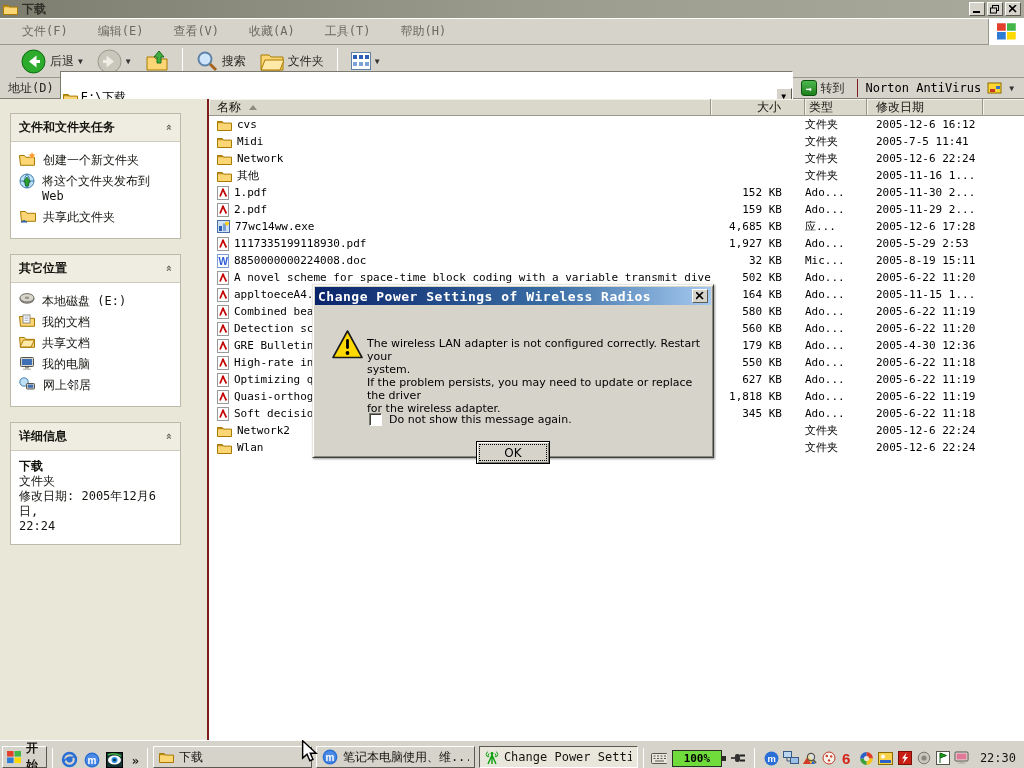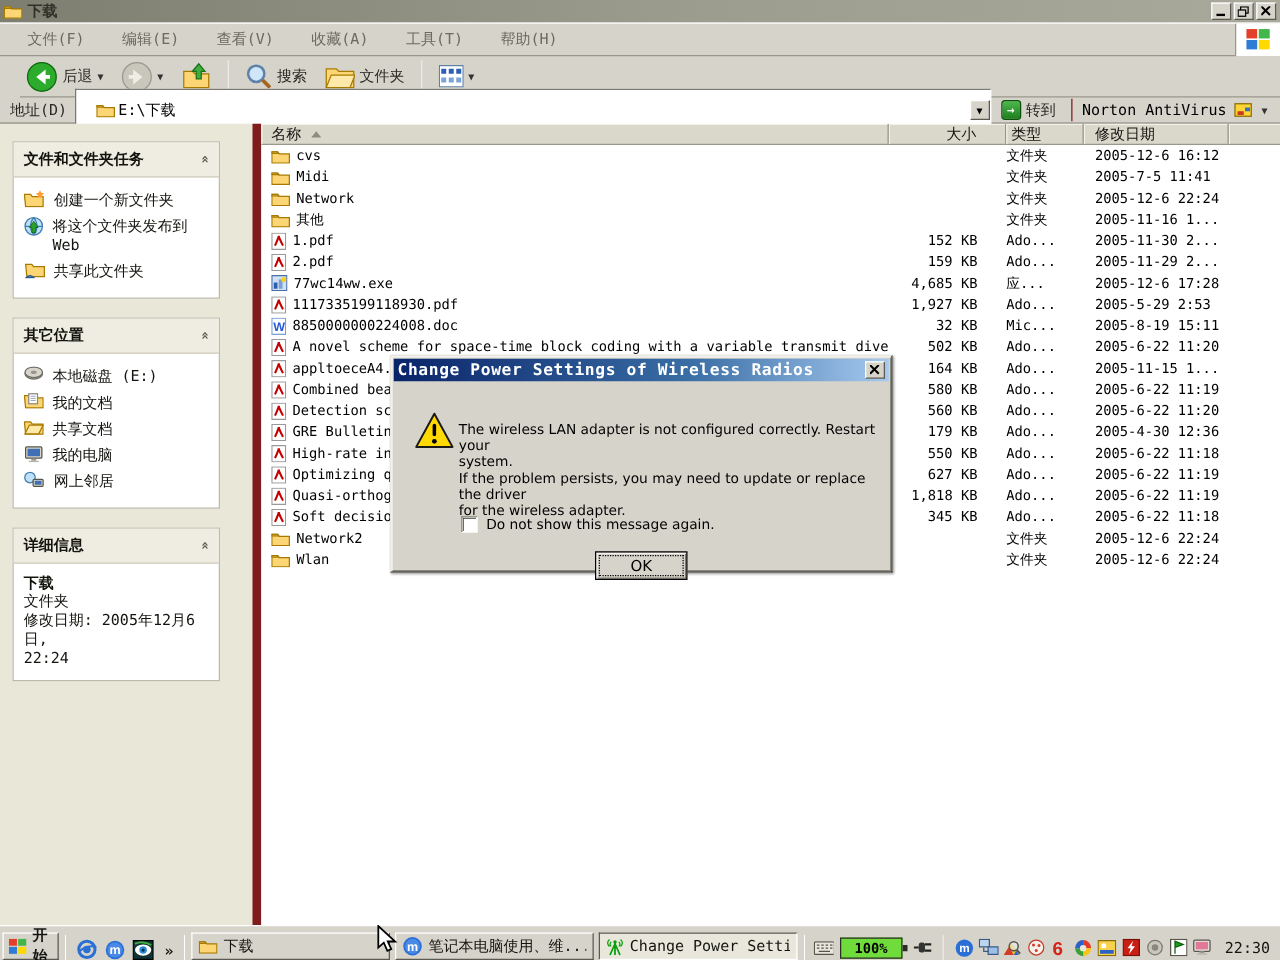--- a/index.html
+++ b/index.html
@@ -29,33 +29,33 @@
   .toolbar { position:absolute; left:16px; top:45px; width:1024px; height:33px; border-bottom:1px solid #9a988c;
     display:flex; align-items:center; padding-left:0; gap:4px; }
   .tbtn { display:flex; align-items:center; gap:4px; padding:2px 5px; color:#2a2a24; }
   .tsep { width:1px; height:26px; background:#9a988c; border-right:1px solid #fff; margin:0 4px; }
   .drop { font-size:8px; color:#333; }
 
   
   .addressbar { position:absolute; left:0; top:78px; width:1024px; height:21px; border-bottom:1px solid #83827a;
     display:flex; align-items:center; padding:1px 2px; }
   .addr-label { padding:0 6px; color:#2a2a24; }
-  .combo { position:relative; flex:1; height:34px; background:#fff; border:1px solid; border-color:#7a7a70 #fff #fff #7a7a70; display:flex; align-items:center;padding-left:14px; }
+  .combo { position:relative; flex:1; height:34px; background:#fff; border:1px solid; border-color:#7a7a70 #fff #fff #7a7a70; display:flex; align-items:flex-end; }
   .combo .cicon { margin:0 3px 0 2px; display:flex; }
   .combo input { border:0; outline:0; flex:1; height:14px; font:12px "DejaVu Sans Mono","DejaVu Sans",sans-serif; }
   .combo .cdrop { width:16px; height:16px; display:flex; align-items:center; justify-content:center; font-size:8px; }
   .gobtn { display:flex; align-items:center; gap:4px; padding:1px 6px 1px 3px; margin-left:5px; color:#2a2a24; }
   .goicon { width:16px; height:16px; background:linear-gradient(#4db84d,#1d7f1d); border:1px solid #0c520c; border-radius:3px; color:#fff; font-weight:bold; font-size:10px; display:flex; align-items:center; justify-content:center; }
   .norton { display:flex; align-items:center; gap:6px; padding:0 8px; border-left:1px solid #7f1d1d; margin-left:6px; height:18px; }
 
   
   .content { position:absolute; left:0; top:99px; width:1024px; height:641px; display:flex; }
 
   
-  .sidebar { width:209px; height:100%; background:#e9e7d8; border-right:7px solid #7f1d1d; padding:14px 26px 0 10px; overflow:hidden; }
+  .sidebar { width:209px; height:100%; background:#e9e7d8; border-right:2px solid #7f1d1d; padding:14px 26px 0 10px; overflow:hidden; }
   .panel { background:#fff; border:1px solid #bdbaa9; margin-bottom:15px; }
   .phead { background:#efede1; border-bottom:1px solid #cfccbb; padding:5px 8px; display:flex; align-items:center; }
   .ptitle { font-weight:bold; color:#14140f; flex:1; }
   .chev { color:#55554b; font-weight:bold; transform:rotate(-90deg); font-size:11px; }
   .pbody { padding:8px 6px 10px 8px; }
   .pitem { display:flex; align-items:flex-start; gap:7px; padding:3px 0; color:#14140f; }
   .pitem .icon { flex:0 0 auto; margin-top:-1px; }
   .plabel { line-height:15px; }
   .dline { line-height:15px; color:#14140f; }
   .dline.b { font-weight:bold; }

